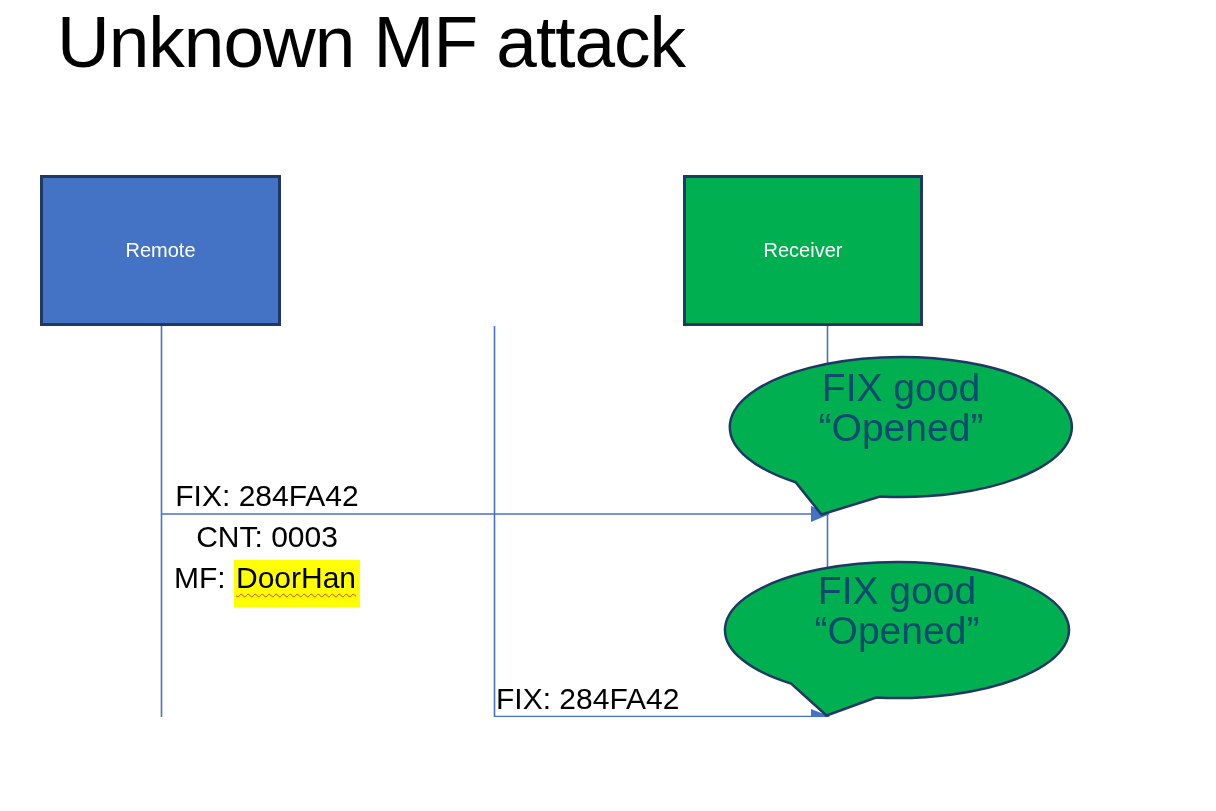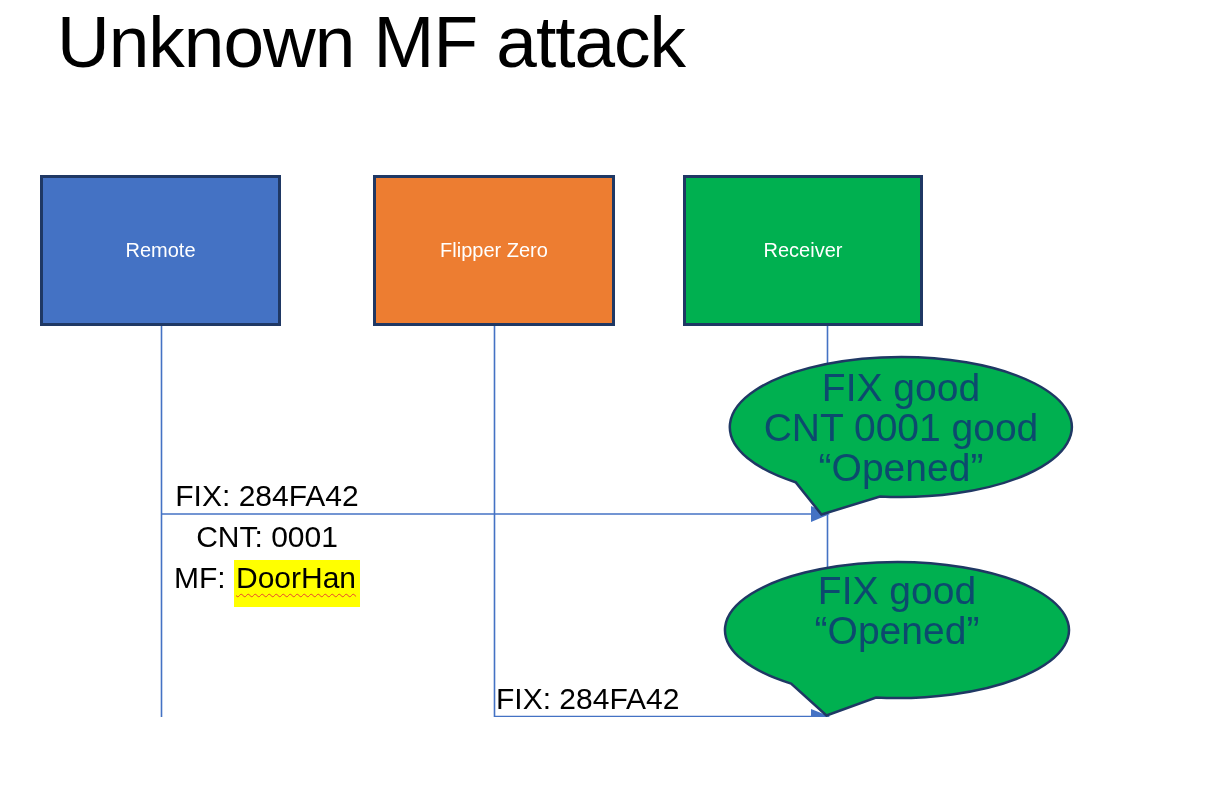--- a/index.html
+++ b/index.html
@@ -99,23 +99,20 @@
 </head>
 <body>
 
 <div class="slide">
 
   <h1 class="slide-title">Unknown MF attack</h1>
 
   <div class="actor actor-remote">
     <span>Remote</span>
   </div>
-  <div class="actor actor-flipper">
-    <span>Flipper Zero</span>
-  </div>
   <div class="actor actor-receiver">
     <span>Receiver</span>
   </div>
 
   <svg class="overlay-svg" viewBox="0 0 1216 811" xmlns="http://www.w3.org/2000/svg">
 
     <line class="lifeline" x1="161.5" y1="326" x2="161.5" y2="811"></line>
     <line class="lifeline" x1="494.5" y1="326" x2="494.5" y2="811"></line>
     <line class="lifeline" x1="827.5" y1="326" x2="827.5" y2="811"></line>
 
@@ -125,31 +122,30 @@
     <line class="msg-line-stroke" x1="494.5" y1="716.5" x2="812" y2="716.5"></line>
     <polygon class="arrowhead" points="811,709 830,716.5 811,724"></polygon>
 
     <path class="callout-shape" d="M 880 496.5 A 171 70 0 1 0 795.6 482.2 L 821.5 514.5 Z"></path>
 
     <path class="callout-shape" d="M 876 697.5 A 172 68 0 1 0 791.1 683.6 L 826.5 715.5 Z"></path>
   </svg>
 
   <div class="callout-text callout-text-1">
     <div>FIX good</div>
-    <div>CNT 0001 good</div>
     <div>“Opened”</div>
   </div>
   <div class="callout-text callout-text-2">
     <div>FIX good</div>
     <div>“Opened”</div>
   </div>
 
   <div class="msg-labels msg-labels-1">
     <div><span>FIX: </span><span>284FA42</span></div>
-    <div><span>CNT: </span><span>0001</span></div>
+    <div><span>CNT: </span><span>0003</span></div>
     <div><span>MF: </span><span class="hl squiggle">DoorHan</span></div>
   </div>
 
   <div class="msg-labels msg-labels-2">
     <div><span>FIX: </span><span>284FA42</span></div>
   </div>
 
 </div>
 
 </body></html>

